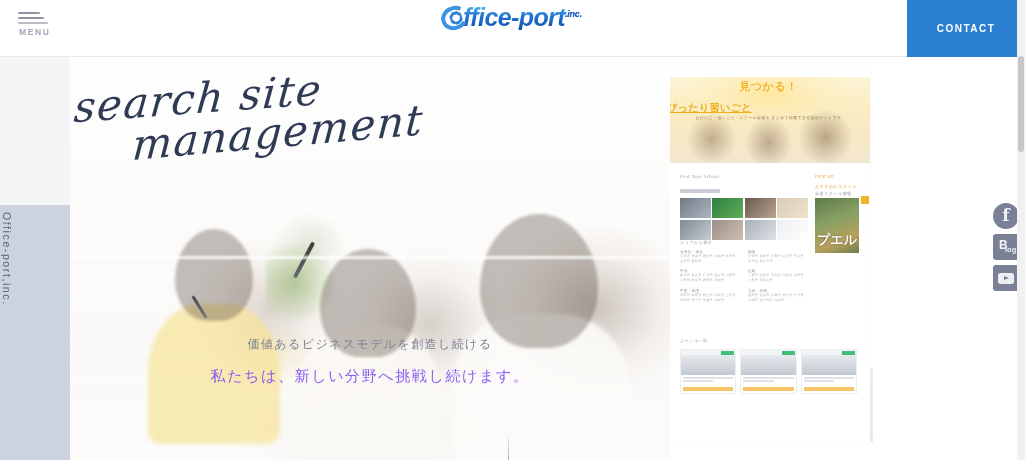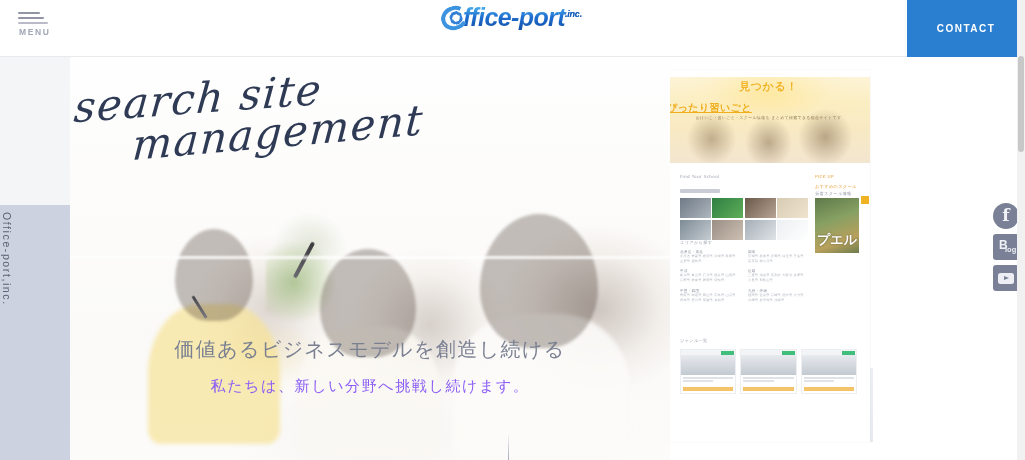--- a/index.html
+++ b/index.html
@@ -269,21 +269,21 @@
 
   #hero-caption {
     position: absolute;
     left: 0;
     top: 272px;
     width: 600px;
     text-align: center;
     z-index: 16;
   }
   #caption-jp-top {
-    font-size: 20px;
+    font-size: 12px;
     color: #7a8092;
     letter-spacing: 1.4px;
     font-family: "DejaVu Sans", sans-serif;
   }
   #caption-en {
     margin-top: 13px;
     font-size: 25.5px;
     font-weight: 800;
     color: #3b4458;
     letter-spacing: 0.2px;

